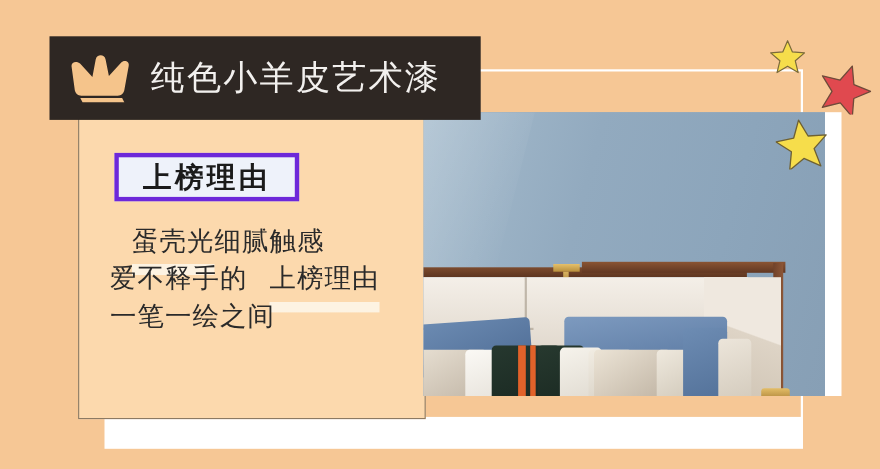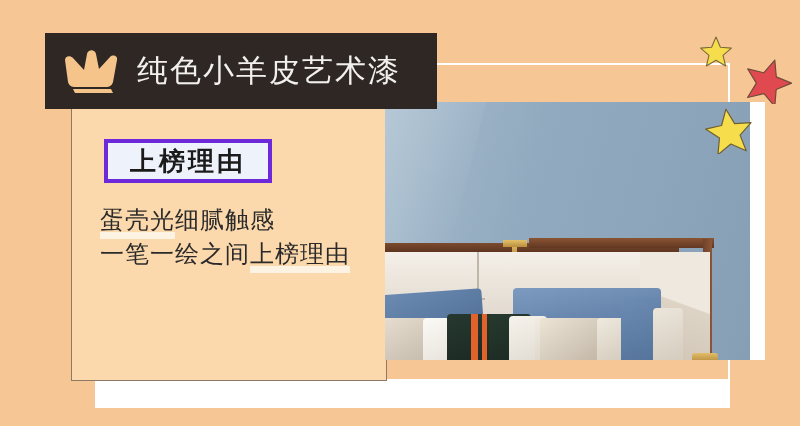--- a/index.html
+++ b/index.html
@@ -73,21 +73,22 @@
   }
   .copy-line{
     font-size:24px;
     line-height:34px;
     color:#2a2a2a;
     white-space:nowrap;
     letter-spacing:1px;
   }
   .hl{
     background:linear-gradient(to top,#fdf3e2 0%,#fdf3e2 22%,rgba(0,0,0,0) 22%);
-    padding-bottom:6px;
+    padding-bottom:17px;
+    margin-left:20px;
   }
 
   
   .photo{
     position:absolute;left:385px;top:102px;width:365px;height:258px;
     overflow:hidden;
     z-index:4;
     background:#8ea7bd;
   }
   .photo .wall{
@@ -227,21 +228,24 @@
 
   <div class="badge">
     <span class="badge-text">上榜理由</span>
   </div>
 
   <div class="copy">
     <div class="copy-line">
       <span class="hl">蛋壳光</span><span>细腻触感</span>
     </div>
     <div class="copy-line">
-      <span>一笔一绘之间</span><span class="hl">上榜理由</span>
+      <span>爱不释手的</span><span class="hl">上榜理由</span>
+    </div>
+    <div class="copy-line">
+      <span>一笔一绘之间</span>
     </div>
   </div>
 
   <span class="star star-small">
     <svg width="32" height="31" viewBox="0 0 32 31">
       <path d="M16 1 L20.4 11.2 L31.4 12.1 L23 19.3 L25.6 30 L16 24.2 L6.4 30 L9 19.3 L0.6 12.1 L11.6 11.2 Z" fill="#f6dd4b" stroke="#7a6a3a" stroke-width="1.1" stroke-linejoin="round"></path>
     </svg>
   </span>
 
   <span class="star star-red">

